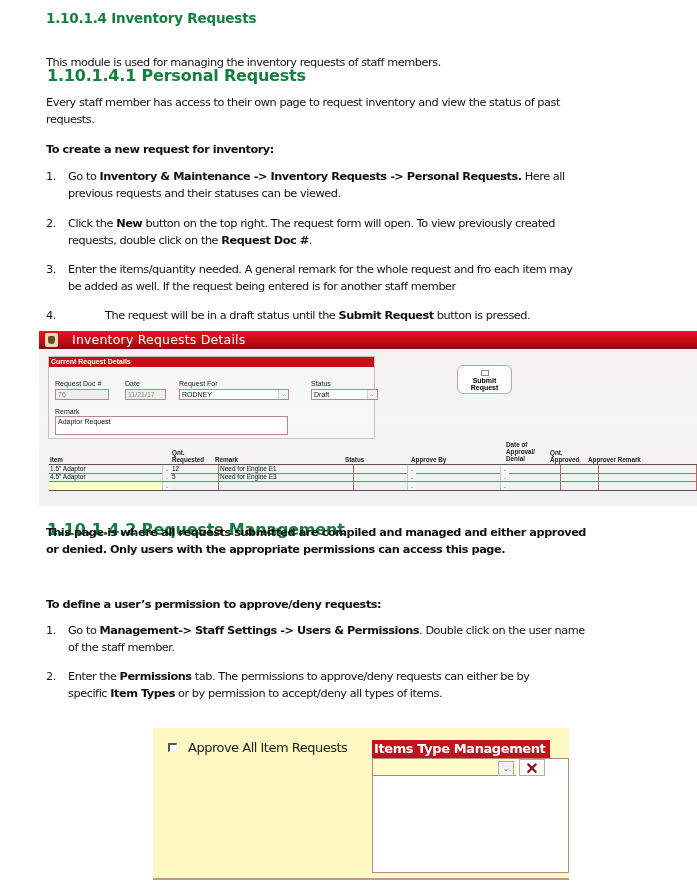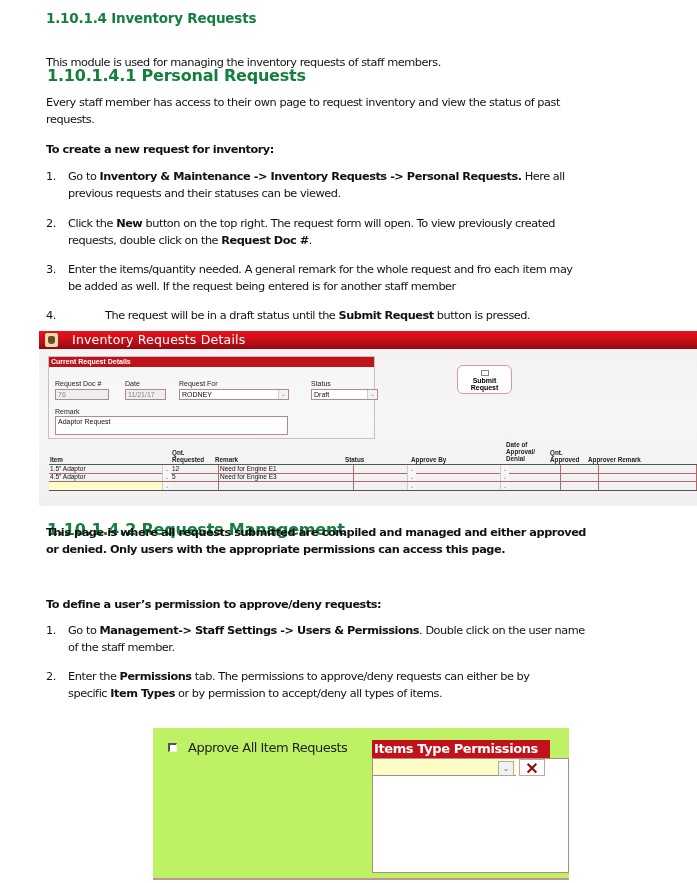--- a/index.html
+++ b/index.html
@@ -32,21 +32,21 @@
 
   .tbl-hdr { position:absolute; font-size:6.3px; font-weight:bold; color:#222; line-height:7px; white-space:nowrap; }
   .trow { position:absolute; left:10px; width:648px; height:8px; border-bottom:1px solid #b06a6a; }
   .trow.first { border-top:1px solid #555; }
   .trow.last { border-bottom:1px solid #555; }
   .cell { position:absolute; top:0; height:8px; font-size:6.5px; line-height:8px; padding-left:1px; color:#111; white-space:nowrap; overflow:hidden; border-right:1px solid #b06a6a; box-sizing:border-box; }
   .cell.yellow { background:#fefcc7; }
   .cdd { position:absolute; top:0; width:8px; height:8px; color:#999; font-size:5.5px; line-height:8px; text-align:center; border-left:1px solid #ccc; background:#f6f6f6; }
 
   
-  .shot2 { left:153px; top:728px; width:416px; height:150px; background:#bef264; border-bottom:2px solid #c09696; }
+  .shot2 { left:153px; top:728px; width:416px; height:150px; background:#fef9c3; border-bottom:2px solid #c09696; }
   .chk { position:absolute; left:15px; top:15px; width:9px; height:9px; border-top:2px solid #555; border-left:2px solid #555; border-right:1px solid #eee; border-bottom:1px solid #eee; background:#fff; box-sizing:border-box; }
   .chk-label { position:absolute; left:35px; top:12px; font-size:13px; font-family:"DejaVu Sans", sans-serif; letter-spacing:-0.5px; color:#222; white-space:nowrap; }
   .perm-head { position:absolute; left:219px; top:12px; width:178px; height:18px; background:#c1121b; color:#fff; font-weight:bold; font-size:13px; font-family:"DejaVu Sans", sans-serif; letter-spacing:-0.4px; line-height:18px; padding-left:2px; box-sizing:border-box; white-space:nowrap; }
   .perm-box { position:absolute; left:219px; top:30px; width:197px; height:115px; background:#fff; border:1px solid #b88888; box-sizing:border-box; }
   .perm-select { position:absolute; left:0; top:0; width:143px; height:17px; background:#fefcc7; border-bottom:1px solid #a88; box-sizing:border-box; }
   .perm-dd { position:absolute; left:125px; top:2px; width:14px; height:13px; border:1px solid #aaa; background:#f1f1f1; color:#777; font-size:8px; line-height:13px; text-align:center; }
   .perm-del { position:absolute; left:146px; top:0; width:26px; height:17px; border:1px solid #c7a3a3; background:#fff; color:#8b0d12; font-size:16px; font-weight:bold; text-align:center; line-height:17px; box-sizing:border-box; }
 </style>
 </head>
 <body>
@@ -173,21 +173,21 @@
   <span class="li-text">Go to <b>Management-&gt; Staff Settings -&gt; Users &amp; Permissions</b>. Double click on the user name of the staff member.</span>
 </div>
 <div class="abs p" style="left:0; top:668px; width:697px;">
   <span class="num">2.</span>
   <span class="li-text" style="width:495px;">Enter the <b>Permissions</b> tab. The permissions to approve/deny requests can either be by specific <b>Item Types</b> or by permission to accept/deny all types of items.</span>
 </div>
 
 <div class="abs shot2">
   <div class="chk"></div>
   <div class="chk-label">Approve All Item Requests</div>
-  <div class="perm-head">Items Type Permissions</div>
+  <div class="perm-head">Items Type Management</div>
   <div class="perm-box">
     <div class="perm-select">
       <span></span>
       <div class="perm-dd">⌄</div>
     </div>
     <div class="perm-del">✕</div>
   </div>
 </div>
 
 </body></html>

